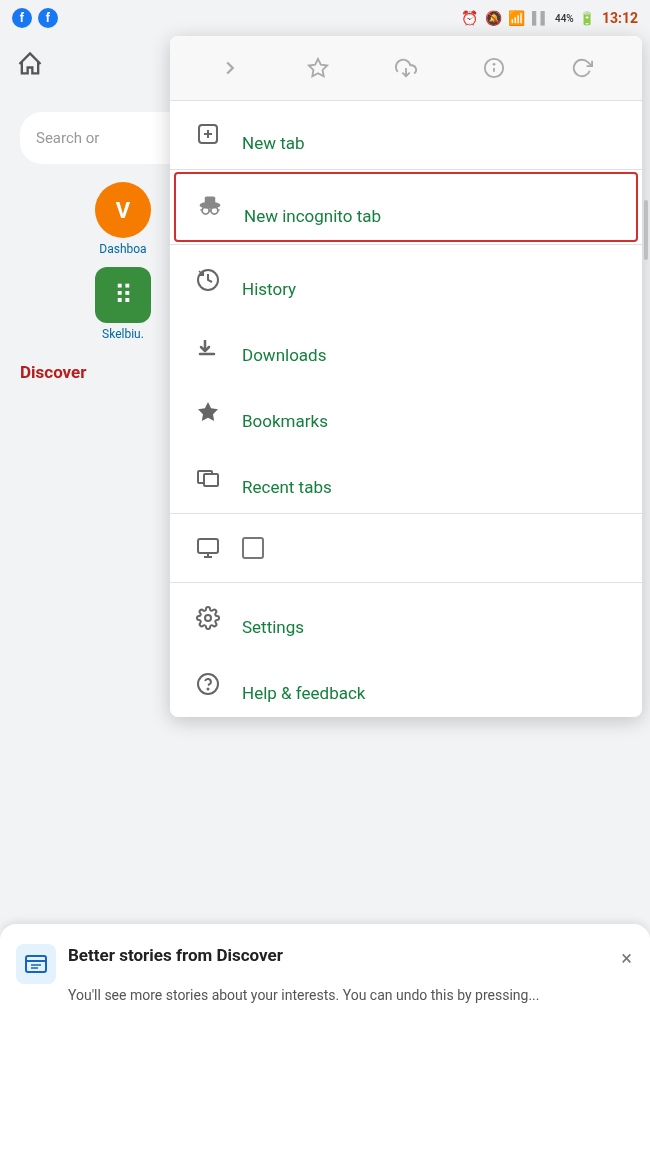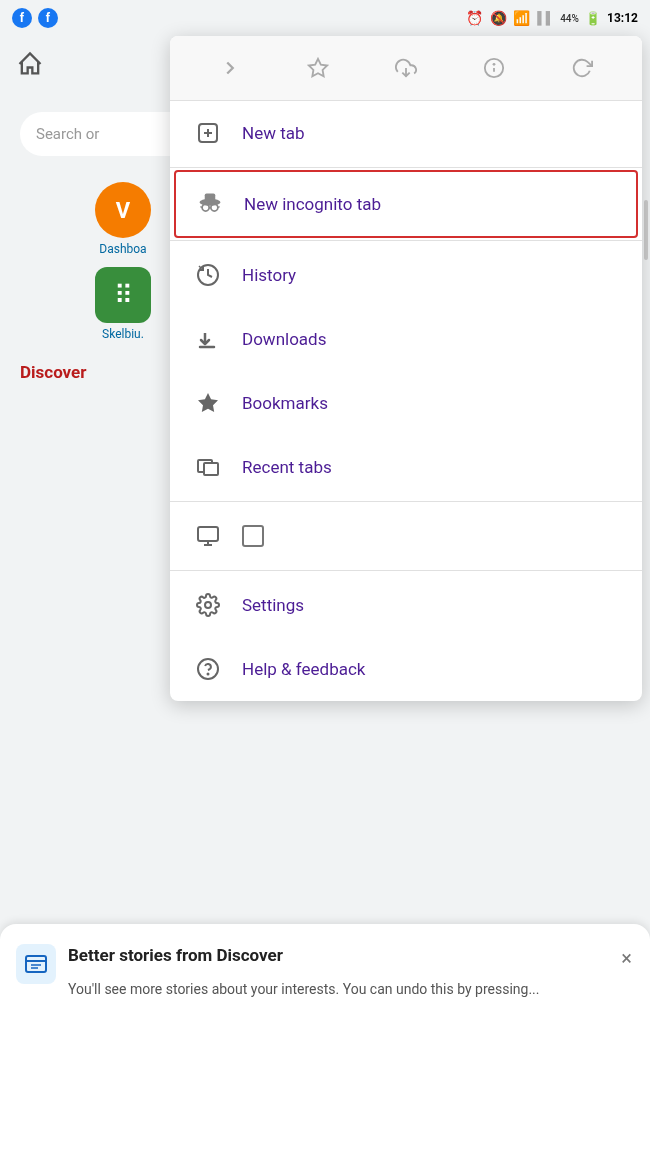--- a/index.html
+++ b/index.html
@@ -79,21 +79,21 @@
       right: 0;
       bottom: 0;
       background: #f1f3f4;
     }
 
     .search-bar-bg {
       position: absolute;
       top: 20px;
       left: 20px;
       width: 180px;
-      height: 44px;
+      height: 52px;
       background: white;
       border-radius: 22px;
       display: flex;
       align-items: center;
       padding: 0 16px;
       color: #999;
       font-size: 15px;
     }
 
     .avatar-section {
@@ -188,21 +188,21 @@
     }
     .discover-card-title {
       font-size: 17px;
       font-weight: bold;
       color: #222;
       line-height: 1.3;
     }
     .discover-card-desc {
       font-size: 14px;
       color: #555;
-      margin-top: 14px;
+      margin-top: 20px;
       line-height: 1.4;
     }
     .close-btn {
       color: #777;
       font-size: 20px;
       cursor: pointer;
       padding: 2px;
     }
 
     
@@ -252,22 +252,23 @@
       display: flex;
       align-items: center;
       justify-content: center;
       color: #666;
       font-size: 20px;
       margin-right: 16px;
       flex-shrink: 0;
     }
     .menu-item-label {
       font-size: 17px;
-      color: #4c1d95;
+      color: #15803d;
       flex: 1;
+      margin-top: 18px;
     }
     .menu-item-checkbox {
       width: 22px;
       height: 22px;
       border: 2px solid #777;
       border-radius: 3px;
       display: flex;
       align-items: center;
       justify-content: center;
     }
@@ -311,21 +312,21 @@
 
     <span style="font-size:14px;">🔕</span>
 
     <span style="font-size:14px;">📶</span>
 
     <span style="font-size:12px; color:#aaa;">▌▌</span>
 
     <span style="font-size:10px; font-weight:500; color:#333;">44%</span>
     <span style="font-size:13px;">🔋</span>
 
-    <span style="font-size:12px; font-weight:bold; color:#000000;">13:12</span>
+    <span style="font-size:14px; font-weight:bold; color:#c2410c;">13:12</span>
   </div>
 </div>
 
 <div class="browser-chrome">
   <svg class="home-icon" viewBox="0 0 24 24" fill="none" stroke="#555" stroke-width="2">
     <path d="M3 12L12 3l9 9"></path>
     <path d="M5 10v10h5v-5h4v5h5V10"></path>
   </svg>
 </div>
 

